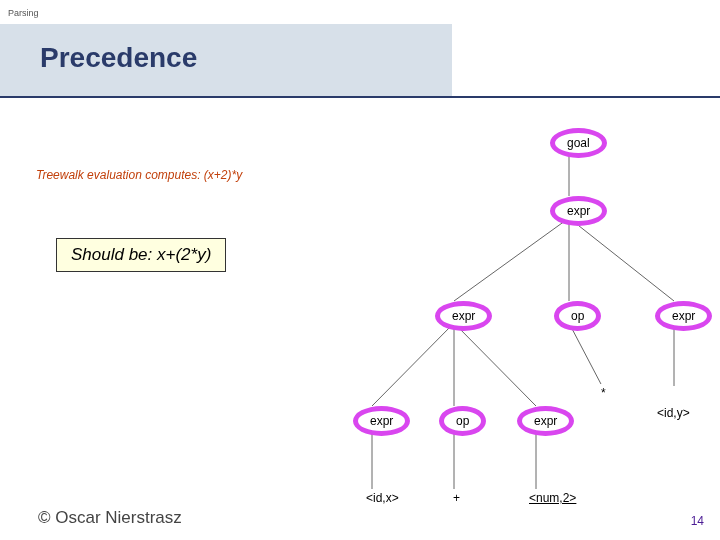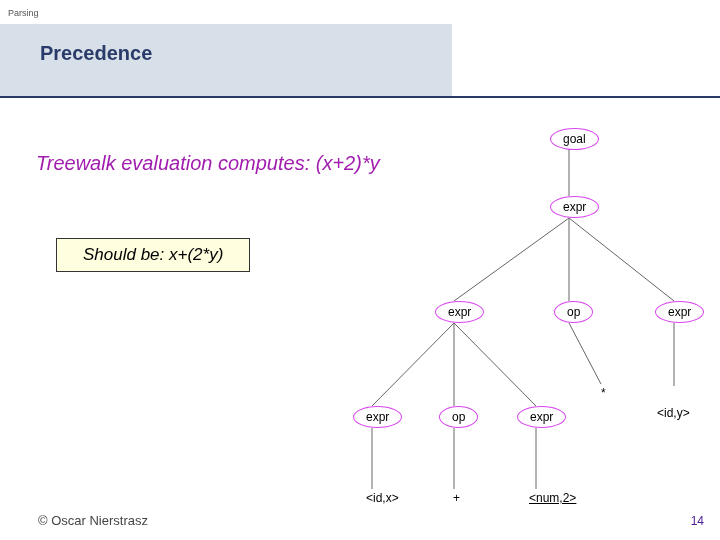--- a/index.html
+++ b/index.html
@@ -25,78 +25,78 @@
     left: 0;
     width: 720px;
     height: 72px;
     background: #d7e0e9;
     border-bottom: 2px solid #2a3b6a;
   }
   .title-text {
     position: absolute;
     top: 18px;
     left: 40px;
-    font-size: 20px;
+    font-size: 28px;
     font-weight: bold;
     color: #2a3b6a;
     text-align: center;
   }
   .white-cover {
     position: absolute;
     top: 24px;
     left: 452px;
     width: 268px;
     height: 72px;
     background: #fff;
     border-bottom: 2px solid #2a3b6a;
   }
   .sentence {
     position: absolute;
-    top: 152px;
+    top: 168px;
     left: 36px;
-    font-size: 20px;
+    font-size: 12px;
     font-style: italic;
-    color: #a21caf;
+    color: #c2410c;
   }
   .callout {
     position: absolute;
     top: 238px;
     left: 56px;
-    padding: 6px 26px;
+    padding: 6px 14px;
     background: #ffffe0;
     border: 1px solid #333;
     font-size: 17px;
     font-style: italic;
   }
   .footer {
     position: absolute;
     bottom: 12px;
     left: 38px;
-    font-size: 13px;
+    font-size: 17px;
     color: #444;
   }
   .pagenum {
     position: absolute;
     bottom: 12px;
     right: 16px;
     font-size: 12px;
     color: #4c1d95;
   }
   
   .tree {
     position: absolute;
     top: 106px;
     left: 344px;
     width: 376px;
     height: 420px;
   }
   .node {
     position: absolute;
     padding: 2px 6px;
-    border: 1px solid #d946ef;
+    border: 5px solid #d946ef;
     background: #fff;
     font-size: 12px;
     text-align: center;
     white-space: nowrap;
   }
   .node.oval {
     border-radius: 50%;
     padding: 3px 12px;
   }
   svg.edges {

